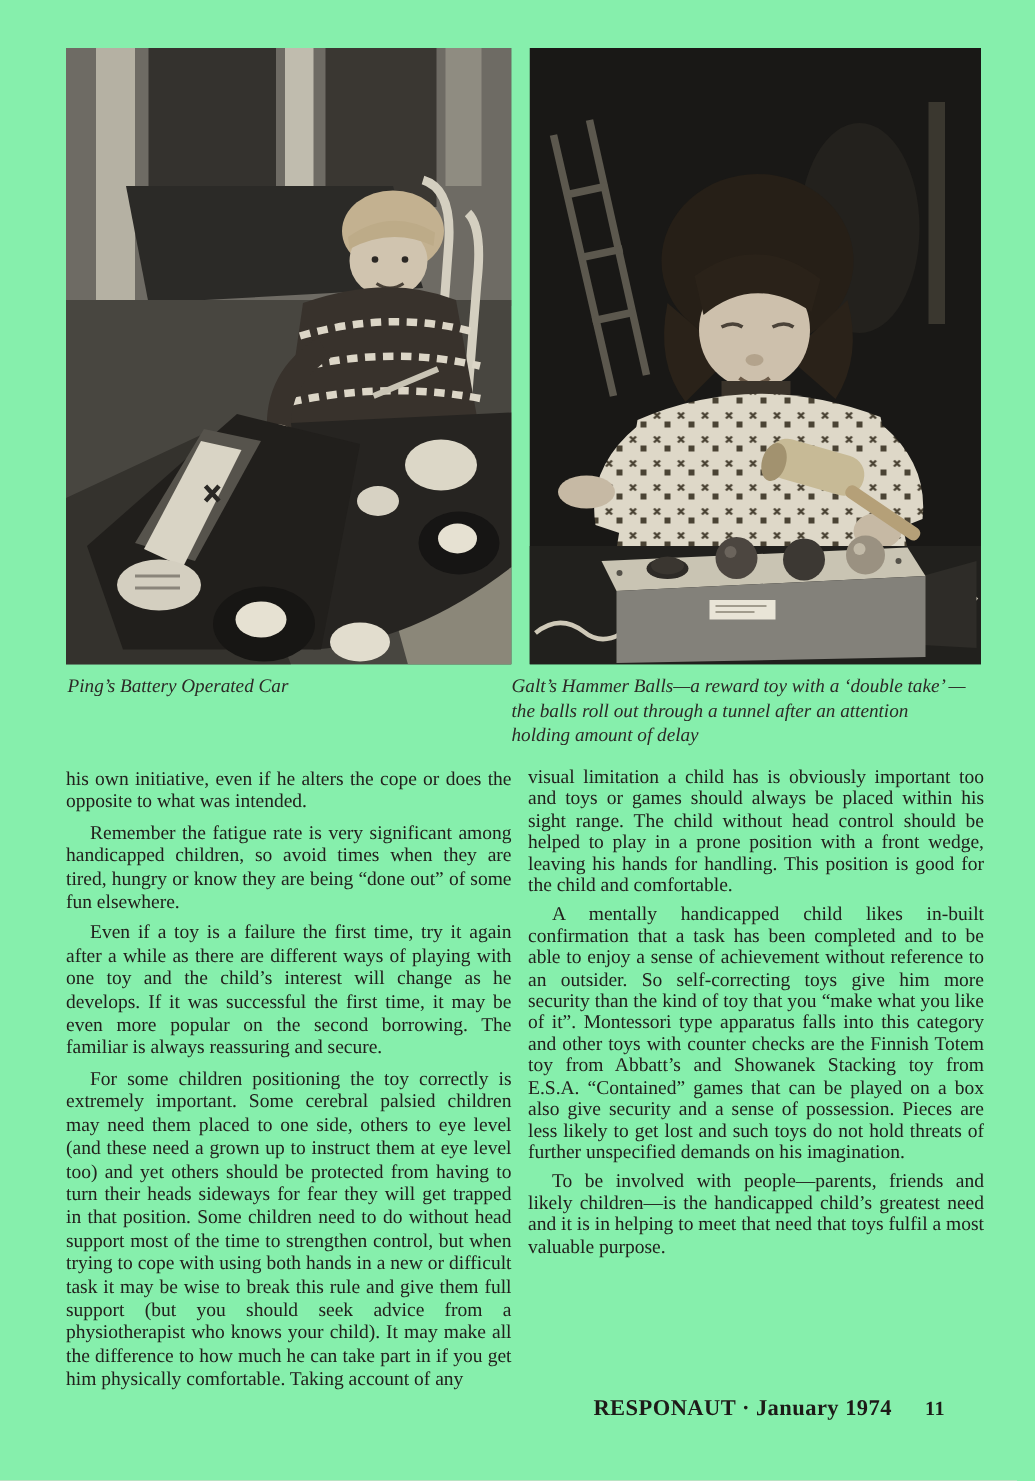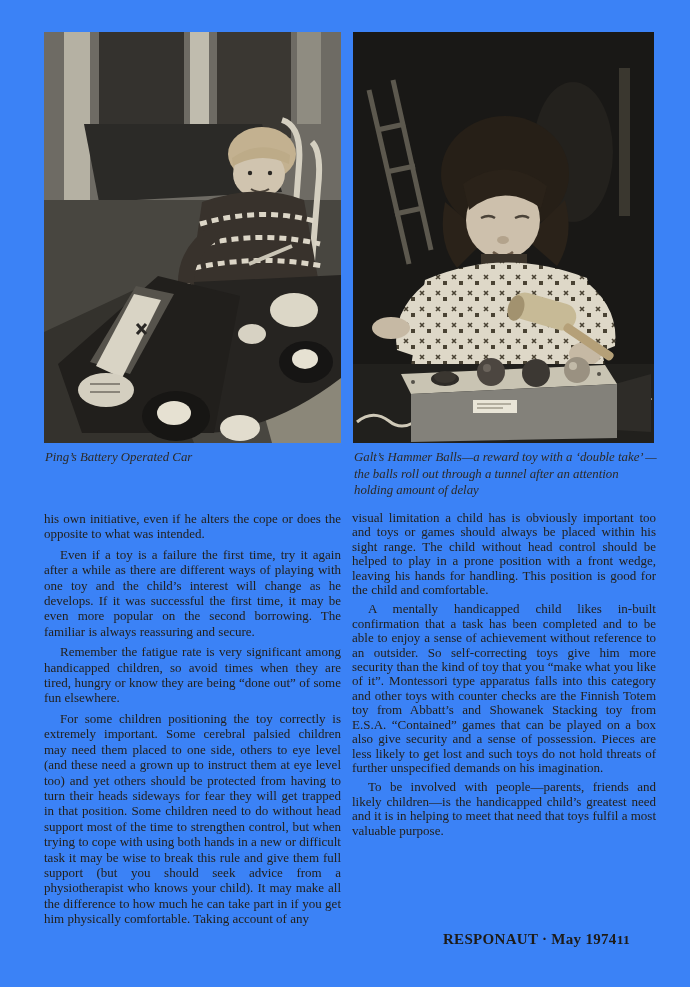--- a/index.html
+++ b/index.html
@@ -1,43 +1,43 @@
 <!DOCTYPE html>
 <html><head>
 <meta charset="utf-8">
 <style>
   html,body { margin:0; padding:0; background:#dddbd4; }
   .page {
     position:relative; width:690px; height:987px; margin:0 auto;
-    background:#3b82f6; overflow:hidden;
+    background:#86efac; overflow:hidden;
     font-family:"Liberation Serif", serif; color:#23211d;
   }
   .photo { position:absolute; top:32px; }
   .photo svg { display:block; }
   .photo-left  { left:44px; }
   .photo-right { left:353px; }
 
   .caption {
     position:absolute; top:449px; font-style:italic;
     font-size:12.8px; line-height:16.5px; color:#2c2a26;
   }
   .caption-left  { left:45px;  width:292px; }
-  .caption-right { left:354px; width:304px; }
+  .caption-right { left:341px; width:304px; }
 
   .col { position:absolute; top:511px; font-size:13px; text-align:justify; }
   .col-left  { left:44px;  width:297px; line-height:15.4px; }
   .col-right { left:352px; width:304px; line-height:14.4px; }
   .col p { margin:0 0 5px 0; }
   .col p.ind { text-indent:16px; }
 
   .footer {
     position:absolute; top:931px; right:60px;
     font-weight:bold; font-size:15px; letter-spacing:.3px; color:#1d1b18;
   }
-  .footer .pnum { font-size:13.5px; }
+  .footer .pnum { margin-left:22px; font-size:13.5px; }
 </style>
 </head>
 <body>
 
 <div class="page">
 
   <figure class="photo photo-left" style="margin:0">
     <svg width="297" height="411" viewBox="0 0 297 411" role="img">
       <rect width="297" height="411" fill="#54524c"></rect>
 
@@ -168,28 +168,28 @@
         <path d="M124 372 h34 m-34 4 h26" stroke="#a19c8d" stroke-width="1.4"></path>
       </g>
     </svg>
   </figure>
 
   <figcaption class="caption caption-left">Ping’s Battery Operated Car</figcaption>
   <figcaption class="caption caption-right">Galt’s Hammer Balls—a reward toy with a ‘double take’ — the balls roll out through a tunnel after an attention holding amount of delay</figcaption>
 
   <div class="col col-left">
     <p>his own initiative, even if he alters the cope or does the opposite to what was intended.</p>
+    <p class="ind">Remember the fatigue rate is very significant among handicapped children, so avoid times when they are tired, hungry or know they are being “done out” of some fun elsewhere.</p>
     <p class="ind">Even if a toy is a failure the first time, try it again after a while as there are different ways of playing with one toy and the child’s interest will change as he develops.  If it was successful the first time, it may be even more popular on the second borrowing.  The familiar is always reassuring and secure.</p>
-    <p class="ind">Remember the fatigue rate is very significant among handicapped children, so avoid times when they are tired, hungry or know they are being “done out” of some fun elsewhere.</p>
     <p class="ind">For some children positioning the toy correctly is extremely important.  Some cerebral palsied children may need them placed to one side, others to eye level (and these need a grown up to instruct them at eye level too) and yet others should be protected from having to turn their heads sideways for fear they will get trapped in that position.  Some children need to do without head support most of the time to strengthen control, but when trying to cope with using both hands in a new or difficult task it may be wise to break this rule and give them full support (but you should seek advice from a physiotherapist who knows your child).  It may make all the difference to how much he can take part in if you get him physically comfortable.  Taking account of any</p>
   </div>
 
   <div class="col col-right">
     <p>visual limitation a child has is obviously important too and toys or games should always be placed within his sight range.  The child without head control should be helped to play in a prone position with a front wedge, leaving his hands for handling.  This position is good for the child and comfortable.</p>
     <p class="ind">A mentally handicapped child likes in-built confirmation that a task has been completed and to be able to enjoy a sense of achievement without reference to an outsider.  So self-correcting toys give him more security than the kind of toy that you “make what you like of it”.  Montessori type apparatus falls into this category and other toys with counter checks are the Finnish Totem toy from Abbatt’s and Showanek Stacking toy from E.S.A. “Contained” games that can be played on a box also give security and a sense of possession.  Pieces are less likely to get lost and such toys do not hold threats of further unspecified demands on his imagination.</p>
     <p class="ind">To be involved with people—parents, friends and likely children—is the handicapped child’s greatest need and it is in helping to meet that need that toys fulfil a most valuable purpose.</p>
   </div>
 
   <div class="footer">
-    <span>RESPONAUT · May 1974</span><span class="pnum">11</span>
+    <span>RESPONAUT · January 1974</span><span class="pnum">11</span>
   </div>
 
 </div>
 
 </body></html>

